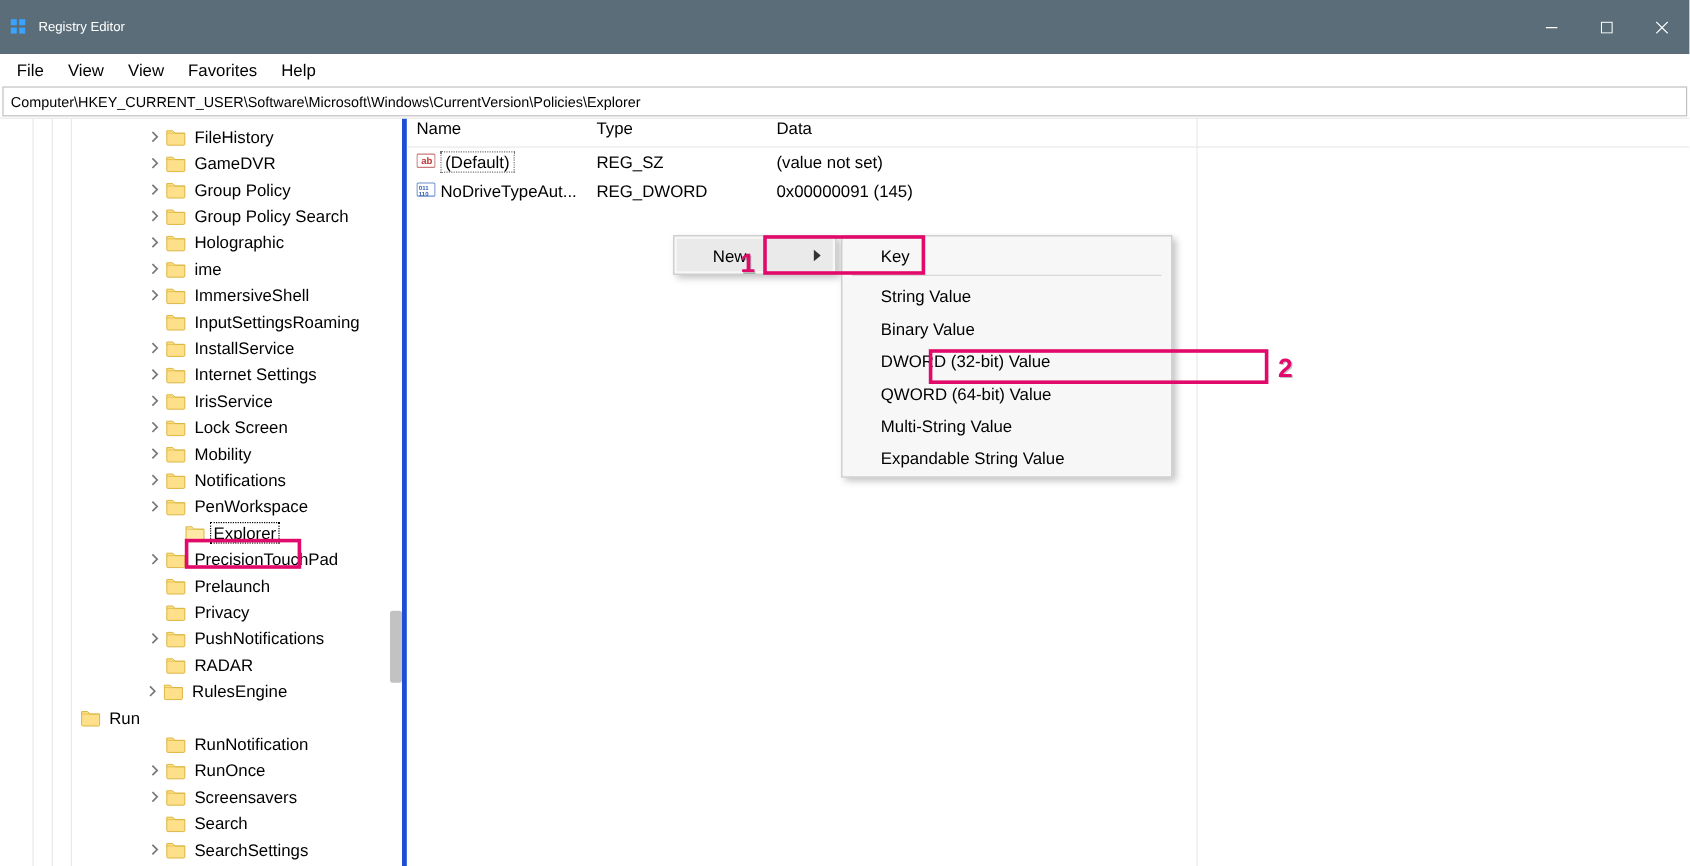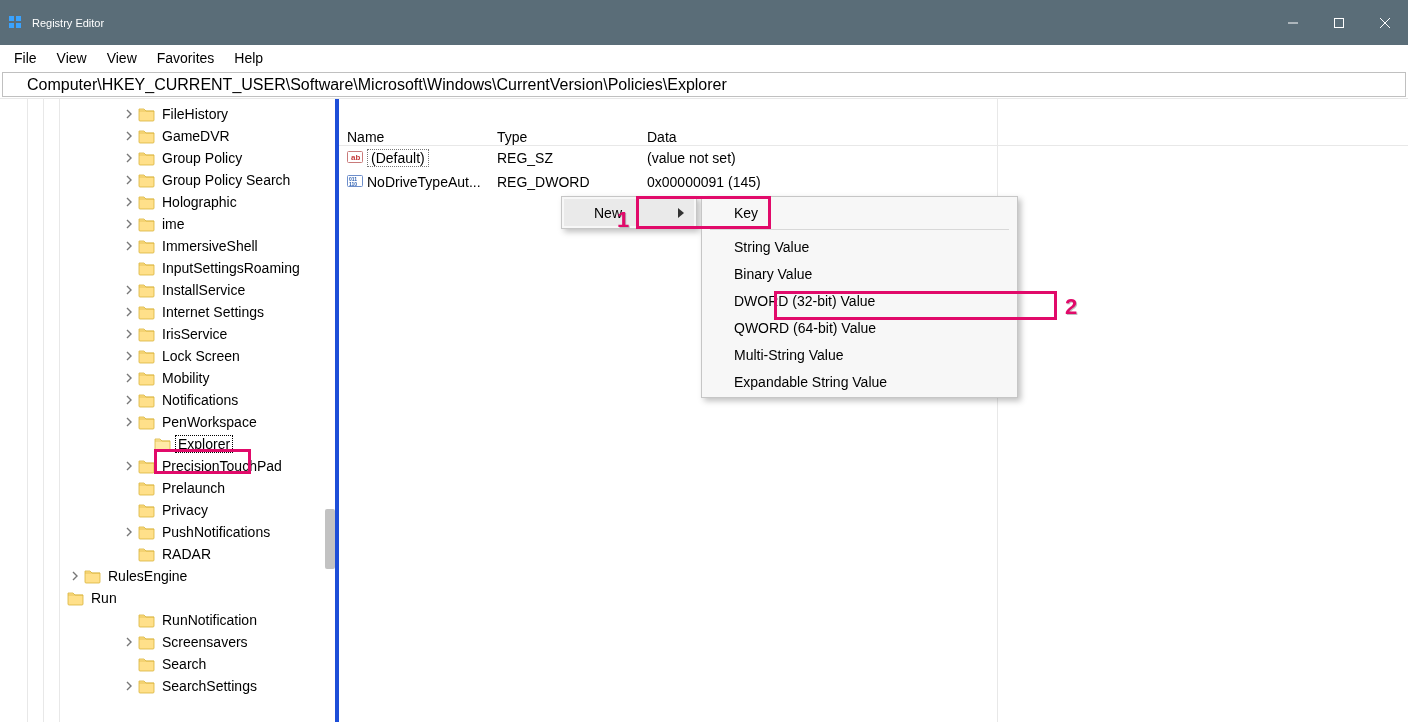--- a/index.html
+++ b/index.html
@@ -10,21 +10,21 @@
 .titlebar .app-icon { width: 16px; height: 16px; margin: 0 8px; display: inline-flex; align-items: center; justify-content: center; }
 .titlebar .title { flex: 1; }
 .win-btns { display: flex; height: 100%; }
 .win-btn { width: 46px; display: flex; align-items: center; justify-content: center; color: #fff; }
 
 
 .menubar { height: 27px; display: flex; align-items: center; padding: 0 4px; font-size: 14px; border-bottom: 1px solid #fff; }
 .menubar .mitem { padding: 3px 10px; }
 
 
-.addrbar { height: 25px; border: 1px solid #c0c0c0; margin: 0 2px 0 2px; display: flex; align-items: center; padding: 0 24px; font-size: 16px; color: #000; background: #fff; }
+.addrbar { height: 25px; border: 1px solid #c0c0c0; margin: 0 2px 0 2px; display: flex; align-items: center; padding: 0 6px; font-size: 12px; color: #000; background: #fff; }
 
 
 .main { display: flex; height: calc(722px - 31px - 27px - 26px); border-top: 1px solid #e8e8e8; margin-top: 1px; position: relative; }
 
 
 .tree-pane { width: 339px; position: relative; overflow: hidden; border-right: 4px solid #1d4ed8; }
 .tree { font-size: 14px; color: #000; padding-top: 4px; }
 .node { display: flex; align-items: center; height: 22px; white-space: nowrap; }
 .twist { width: 14px; height: 14px; display: inline-flex; align-items: center; justify-content: center; color: #5a5a5a; margin-right: 2px; flex: none; }
 .twist svg { display: block; }
@@ -35,21 +35,21 @@
 
 
 .depth-lines { position: absolute; left: 0; top: 0; bottom: 0; pointer-events: none; }
 .dline { position: absolute; top: 0; bottom: 0; border-left: 1px solid #e8e8e8; }
 
 
 .tree-scroll-thumb { position: absolute; right: 0; width: 10px; top: 410px; height: 60px; background: #c2c2c2; border-radius: 2px; }
 
 
 .list-pane { flex: 1; position: relative; }
-.list-header { display: flex; height: 24px; align-items: flex-end; border-bottom: 1px solid #e8e8e8; font-size: 14px; color: #000; margin-top: 23px; }
+.list-header { display: flex; height: 24px; align-items: flex-start; border-bottom: 1px solid #e8e8e8; font-size: 14px; color: #000; }
 .col { padding: 0 8px; border-right: 1px solid #f0f0f000; }
 .col.name { width: 150px; }
 .col.type { width: 150px; }
 .col.data { width: 350px; }
 .list-body { font-size: 14px; }
 .row { display: flex; height: 24px; align-items: center; }
 .row .cell { padding: 0 8px; display: flex; align-items: center; gap: 4px; }
 .row .cell.name { width: 150px; }
 .row .cell.type { width: 150px; }
 .row .cell.data { width: 350px; }
@@ -348,21 +348,21 @@
           <span class="label">PushNotifications</span>
         </div>
         <div class="node" style="padding-left: 122px;">
           <span class="twist"></span>
           <svg class="folder-ico" viewBox="0 0 18 16">
     <path d="M1 3 h5 l2 2 h8 v9 a1 1 0 0 1 -1 1 h-13 a1 1 0 0 1 -1 -1 z" fill="#ffe08a" stroke="#d9b43a" stroke-width="0.8"></path>
     <path d="M1 5 h15" stroke="#d9b43a" stroke-width="0.6"></path>
   </svg>
           <span class="label">RADAR</span>
         </div>
-        <div class="node" style="padding-left: 68px;">
+        <div class="node" style="padding-left: 120px;">
           <span class="twist">
             <svg width="10" height="10" viewBox="0 0 10 10">
               <path d="M3 1 L7 5 L3 9" fill="none" stroke="#777" stroke-width="1.4"></path>
             </svg>
           </span>
           <svg class="folder-ico" viewBox="0 0 18 16">
     <path d="M1 3 h5 l2 2 h8 v9 a1 1 0 0 1 -1 1 h-13 a1 1 0 0 1 -1 -1 z" fill="#ffe08a" stroke="#d9b43a" stroke-width="0.8"></path>
     <path d="M1 5 h15" stroke="#d9b43a" stroke-width="0.6"></path>
   </svg>
           <span class="label">RulesEngine</span>
@@ -375,20 +375,32 @@
   </svg>
           <span class="label">Run</span>
         </div>
         <div class="node" style="padding-left: 122px;">
           <span class="twist"></span>
           <svg class="folder-ico" viewBox="0 0 18 16">
     <path d="M1 3 h5 l2 2 h8 v9 a1 1 0 0 1 -1 1 h-13 a1 1 0 0 1 -1 -1 z" fill="#ffe08a" stroke="#d9b43a" stroke-width="0.8"></path>
     <path d="M1 5 h15" stroke="#d9b43a" stroke-width="0.6"></path>
   </svg>
           <span class="label">RunNotification</span>
+        </div>
+        <div class="node" style="padding-left: 122px;">
+          <span class="twist">
+            <svg width="10" height="10" viewBox="0 0 10 10">
+              <path d="M3 1 L7 5 L3 9" fill="none" stroke="#777" stroke-width="1.4"></path>
+            </svg>
+          </span>
+          <svg class="folder-ico" viewBox="0 0 18 16">
+    <path d="M1 3 h5 l2 2 h8 v9 a1 1 0 0 1 -1 1 h-13 a1 1 0 0 1 -1 -1 z" fill="#ffe08a" stroke="#d9b43a" stroke-width="0.8"></path>
+    <path d="M1 5 h15" stroke="#d9b43a" stroke-width="0.6"></path>
+  </svg>
+          <span class="label">RunOnce</span>
         </div>
         <div class="node" style="padding-left: 122px;">
           <span class="twist">
             <svg width="10" height="10" viewBox="0 0 10 10">
               <path d="M3 1 L7 5 L3 9" fill="none" stroke="#777" stroke-width="1.4"></path>
             </svg>
           </span>
           <svg class="folder-ico" viewBox="0 0 18 16">
     <path d="M1 3 h5 l2 2 h8 v9 a1 1 0 0 1 -1 1 h-13 a1 1 0 0 1 -1 -1 z" fill="#ffe08a" stroke="#d9b43a" stroke-width="0.8"></path>
     <path d="M1 5 h15" stroke="#d9b43a" stroke-width="0.6"></path>
@@ -464,21 +476,21 @@
       <div class="item hov">
         <span>New</span>
         <span class="sub-arrow">
           <svg width="6" height="10" viewBox="0 0 6 10">
               <path d="M0 0 L6 5 L0 10 Z" fill="#333"></path>
             </svg>
         </span>
       </div>
     </div>
 
-    <div class="ctx" style="left:362px; top:97px; width:317px;">
+    <div class="ctx" style="left:362px; top:97px; width:276px;">
       <div class="item">
         <span>Key</span>
       </div>
       <div class="sep"></div>
       <div class="item">
         <span>String Value</span>
       </div>
       <div class="item">
         <span>Binary Value</span>
       </div>

